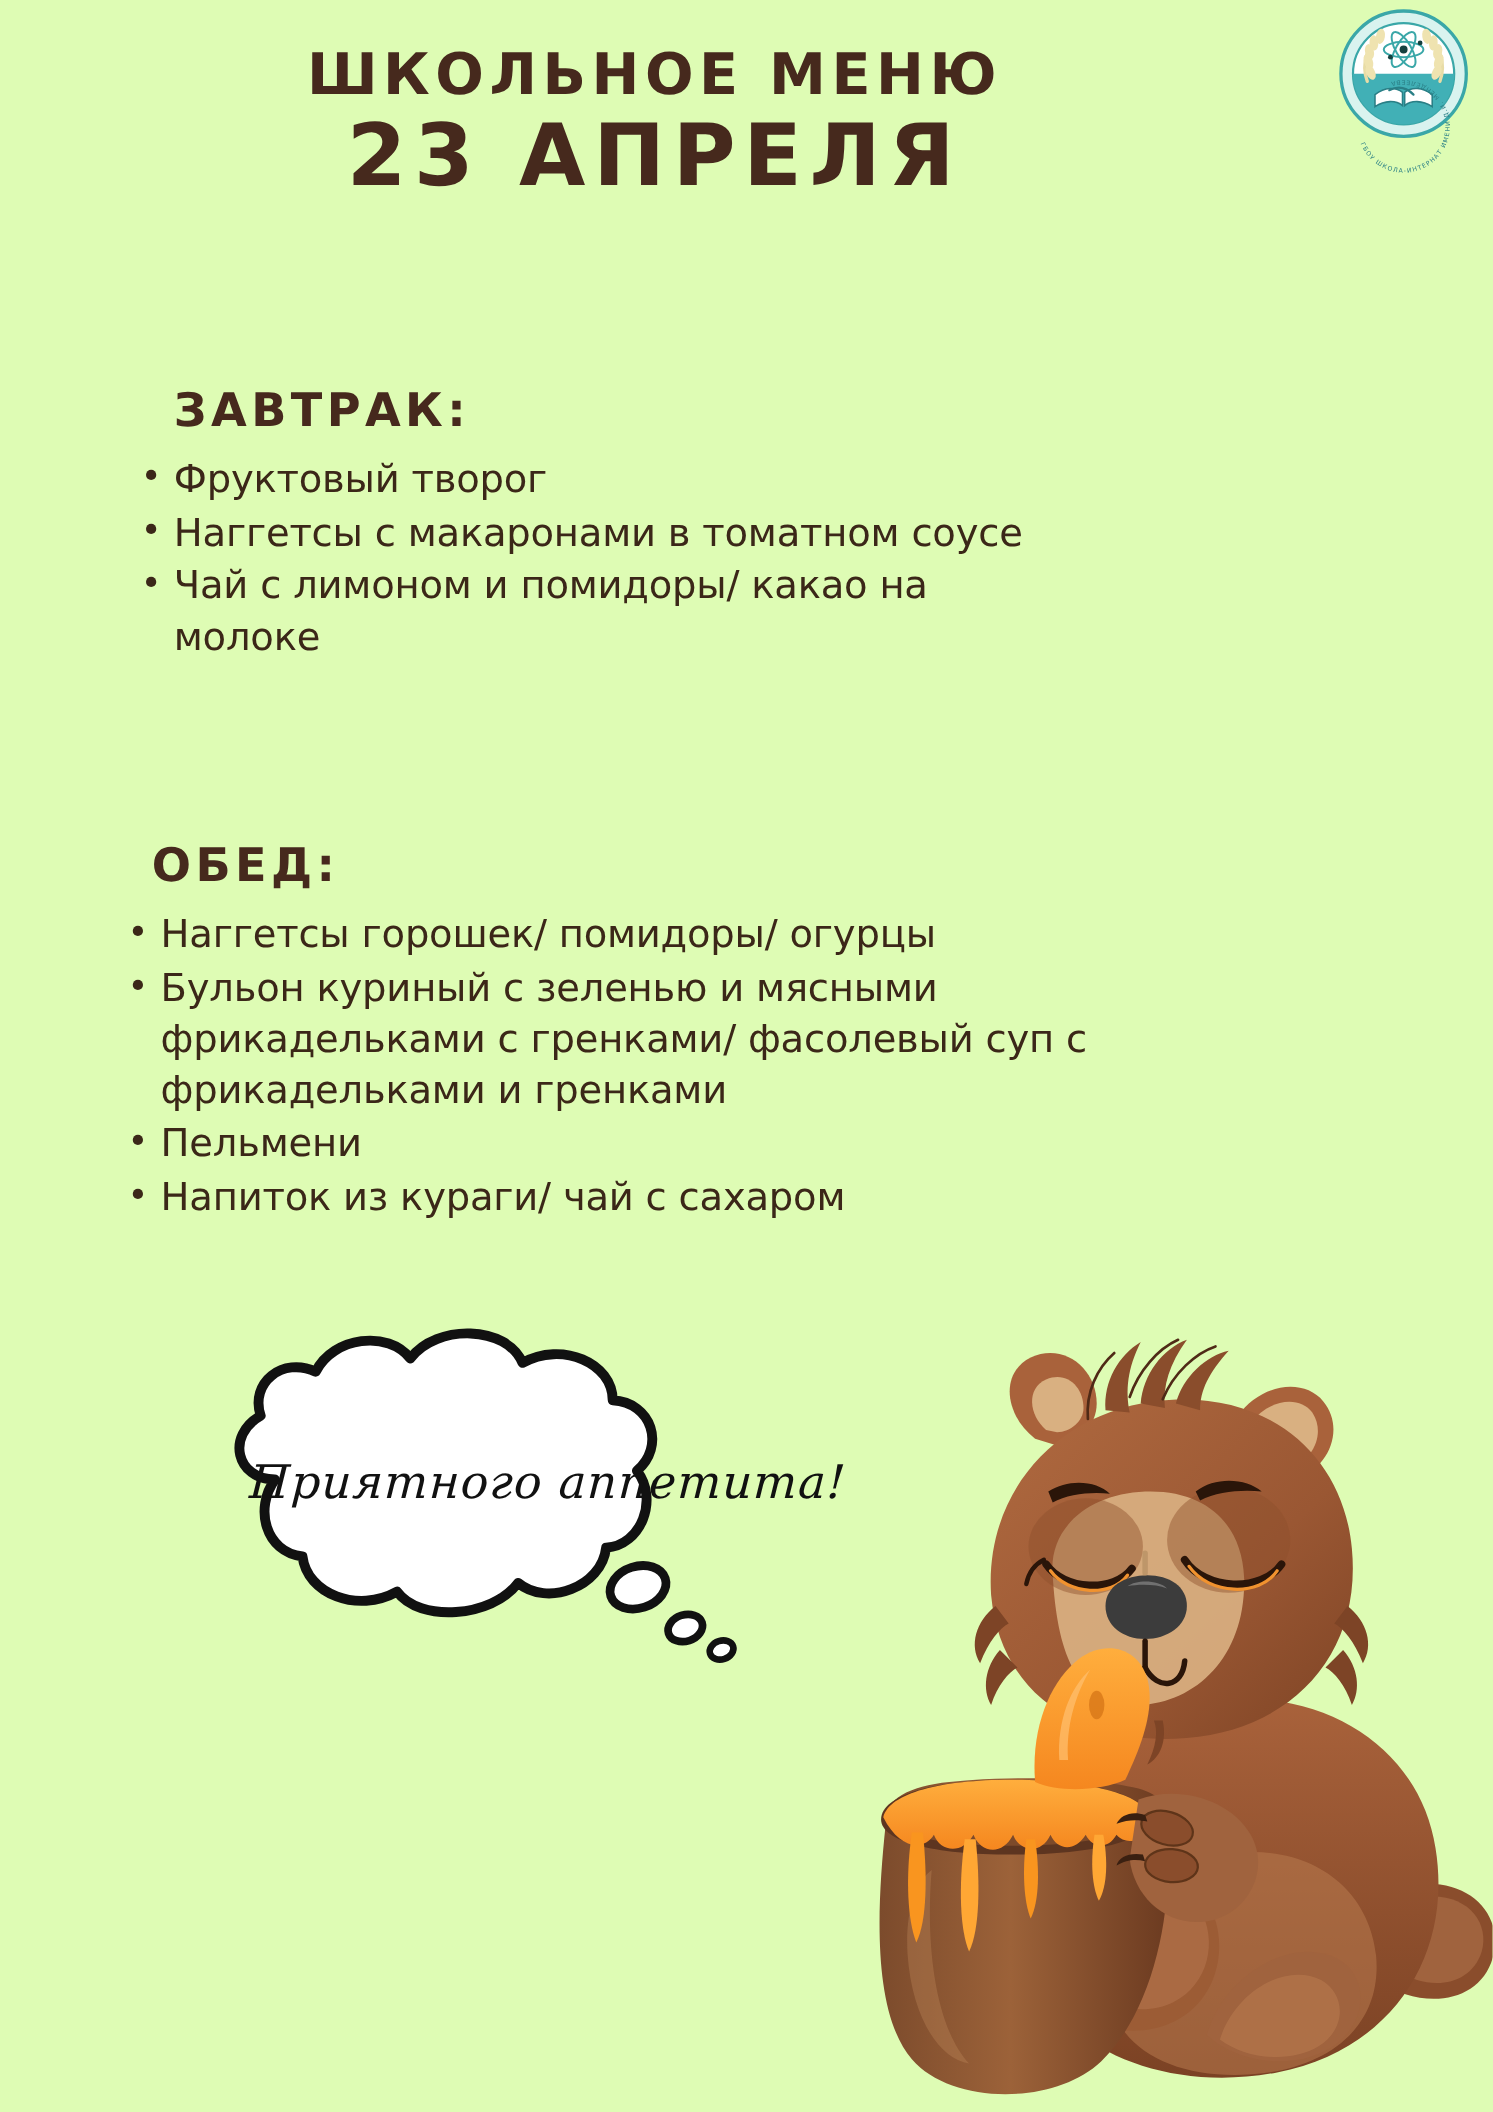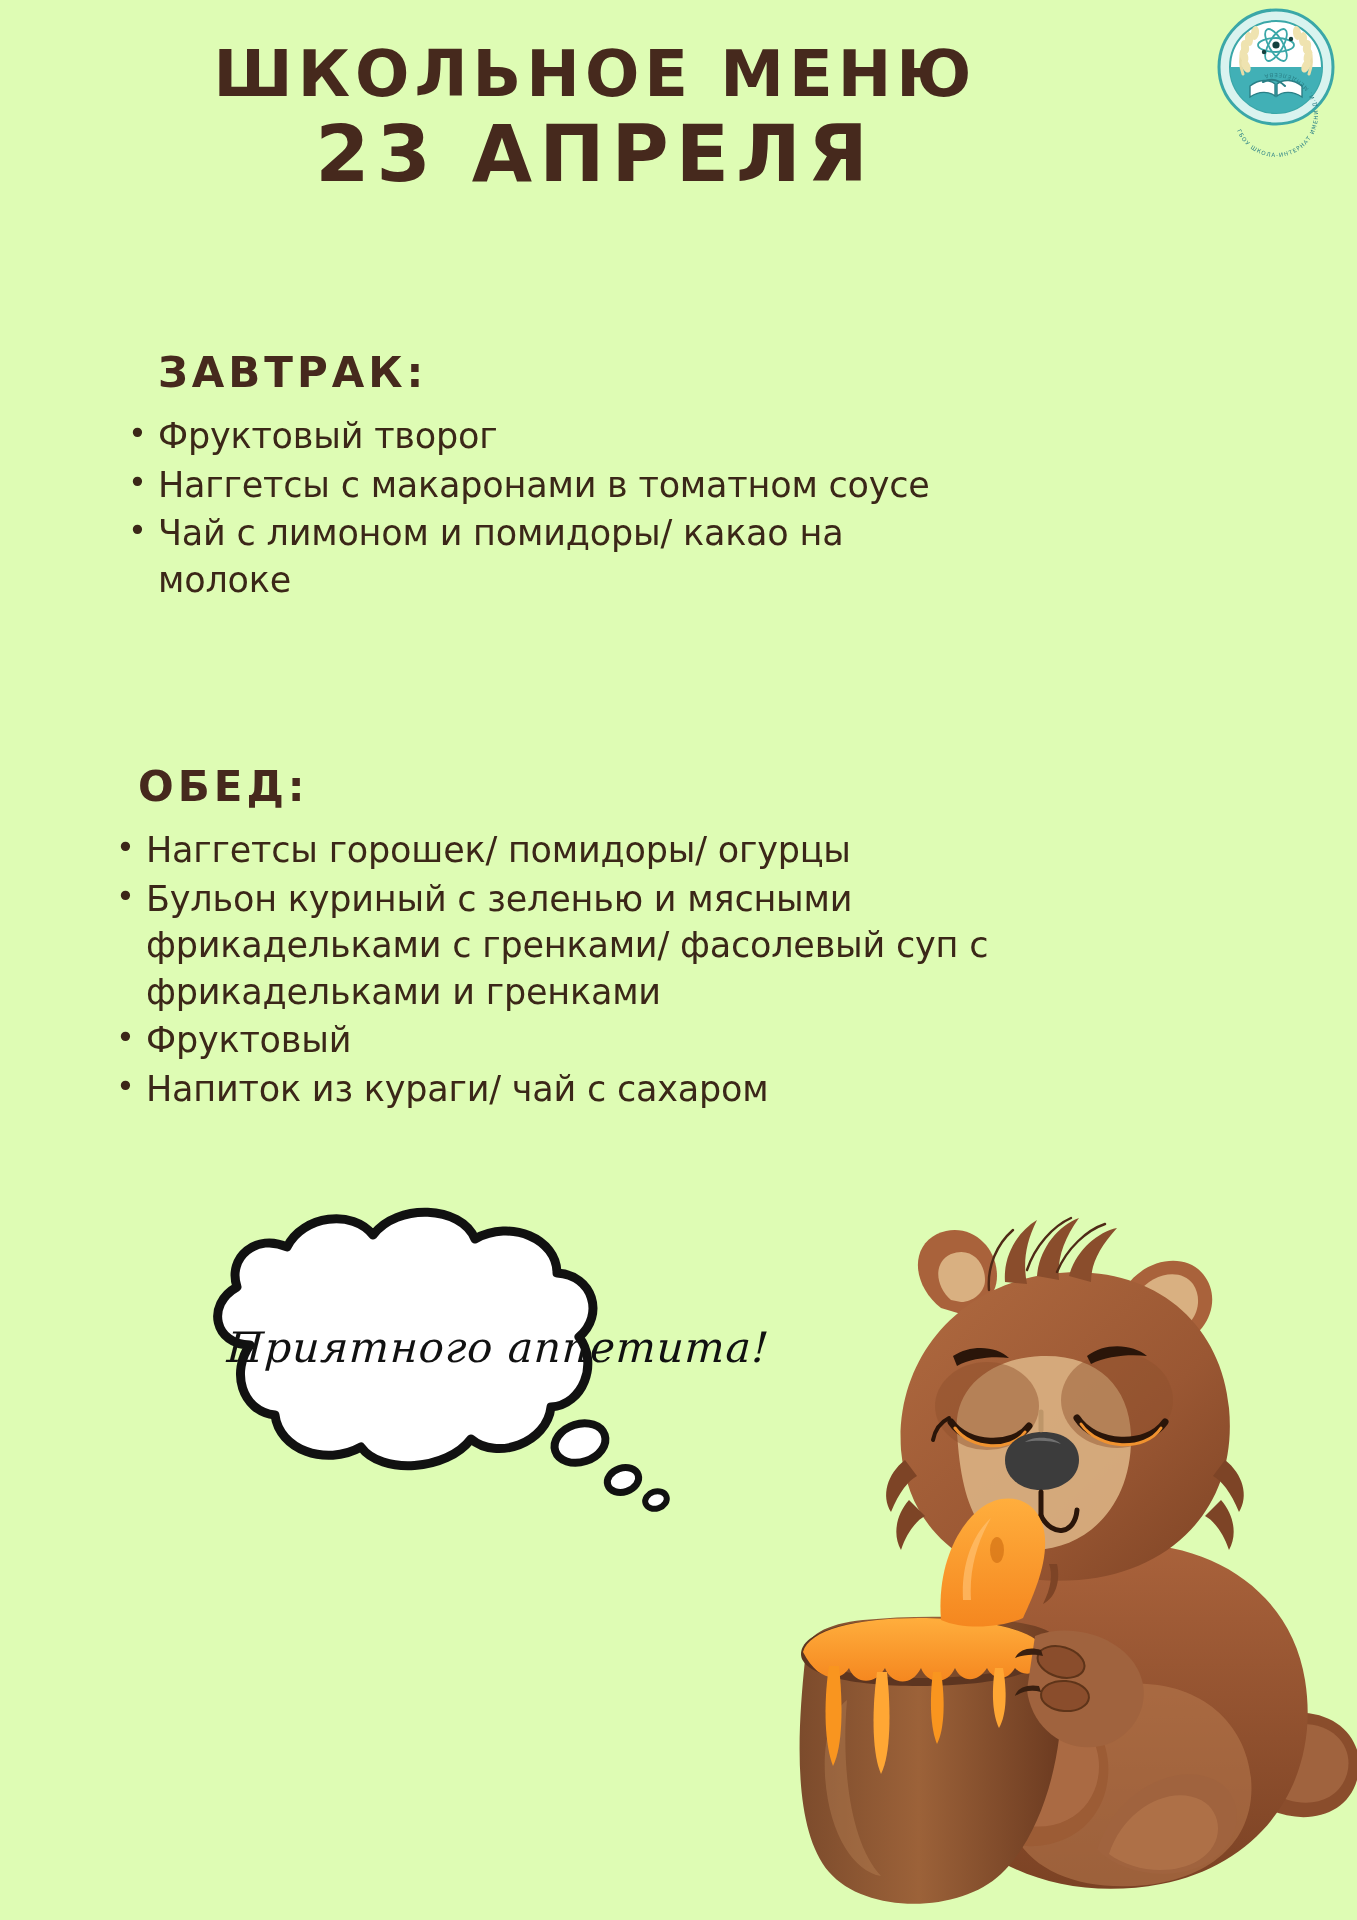--- a/index.html
+++ b/index.html
@@ -39,21 +39,21 @@
     width: 1190px;
     text-align: center;
     color: #46291d;
     font-family: "DejaVu Sans", sans-serif;
     font-weight: bold;
     letter-spacing: 5px;
     line-height: 1.02;
   }
   .title-line {
     display: block;
-    font-size: 64px;
+    font-size: 52px;
     text-transform: uppercase;
   }
   .title-line-2 {
     font-size: 78px;
     margin-top: 8px;
     letter-spacing: 7px;
   }
 
   
   .section {
@@ -195,21 +195,21 @@
       <li>Наггетсы с макаронами в томатном соусе</li>
       <li>Чай с лимоном и помидоры/ какао на молоке</li>
     </ul>
   </div>
 
   <div class="section section-lunch">
     <div class="section-heading">ОБЕД:</div>
     <ul class="menu-list">
       <li>Наггетсы горошек/ помидоры/ огурцы</li>
       <li>Бульон куриный с зеленью и мясными фрикадельками с гренками/ фасолевый суп с фрикадельками и гренками</li>
-      <li>Фруктовый</li>
+      <li>Пельмени</li>
       <li>Напиток из кураги/ чай с сахаром</li>
     </ul>
   </div>
 
   <div class="bubble-wrap">
     <svg width="520" height="330" viewBox="0 0 520 330">
       <path d="M75 150
                C40 150 30 110 62 92
                C52 62 82 38 112 52
                C128 20 178 14 198 40

